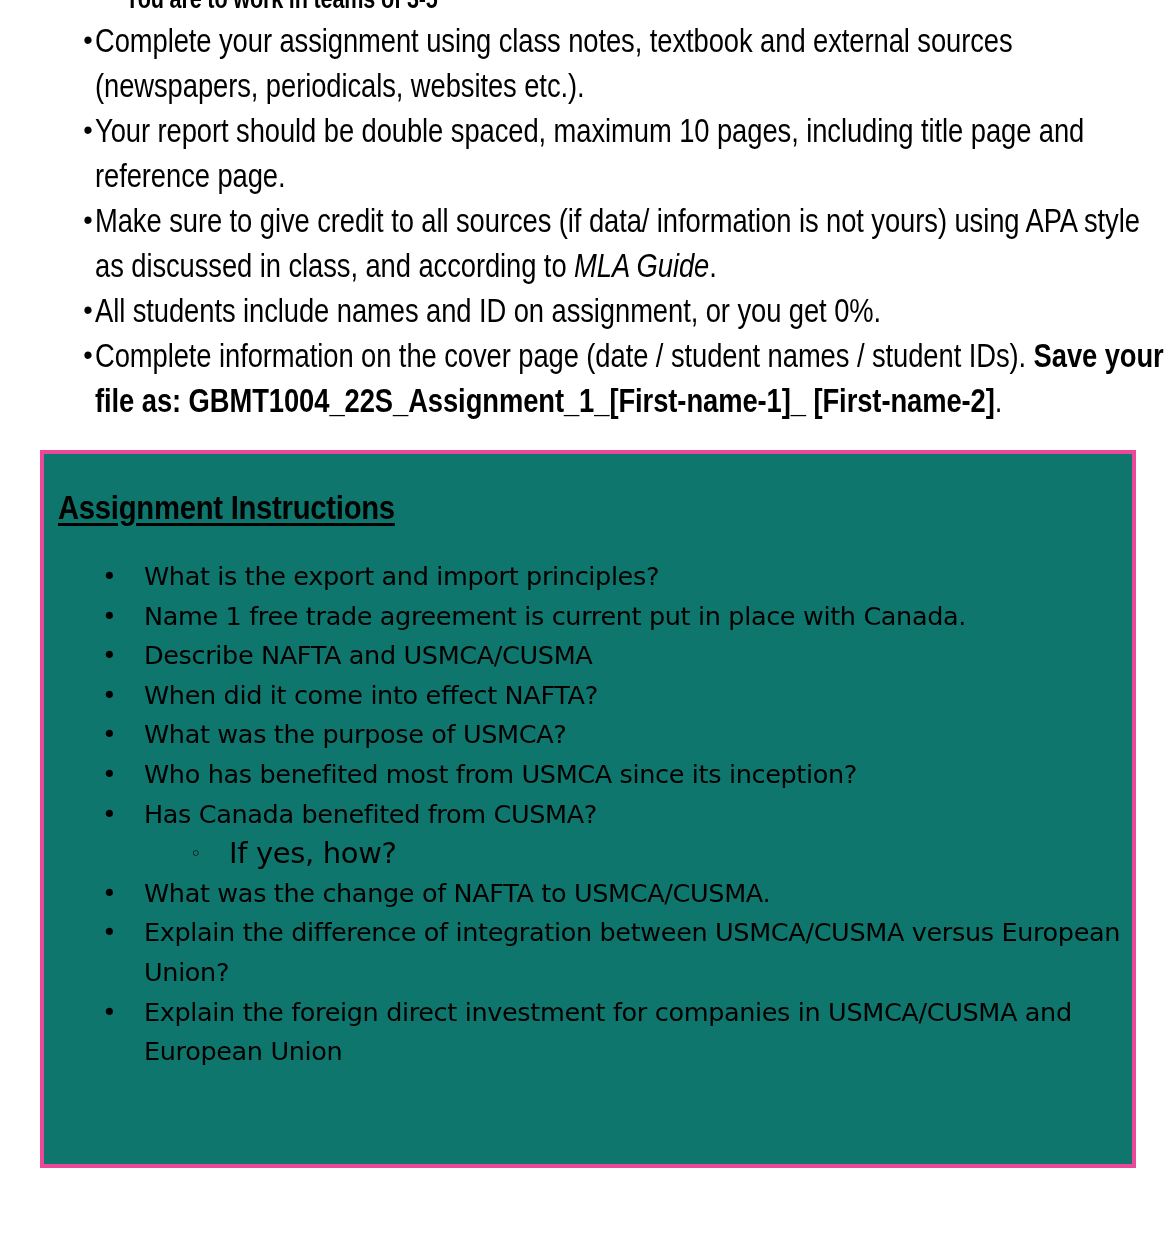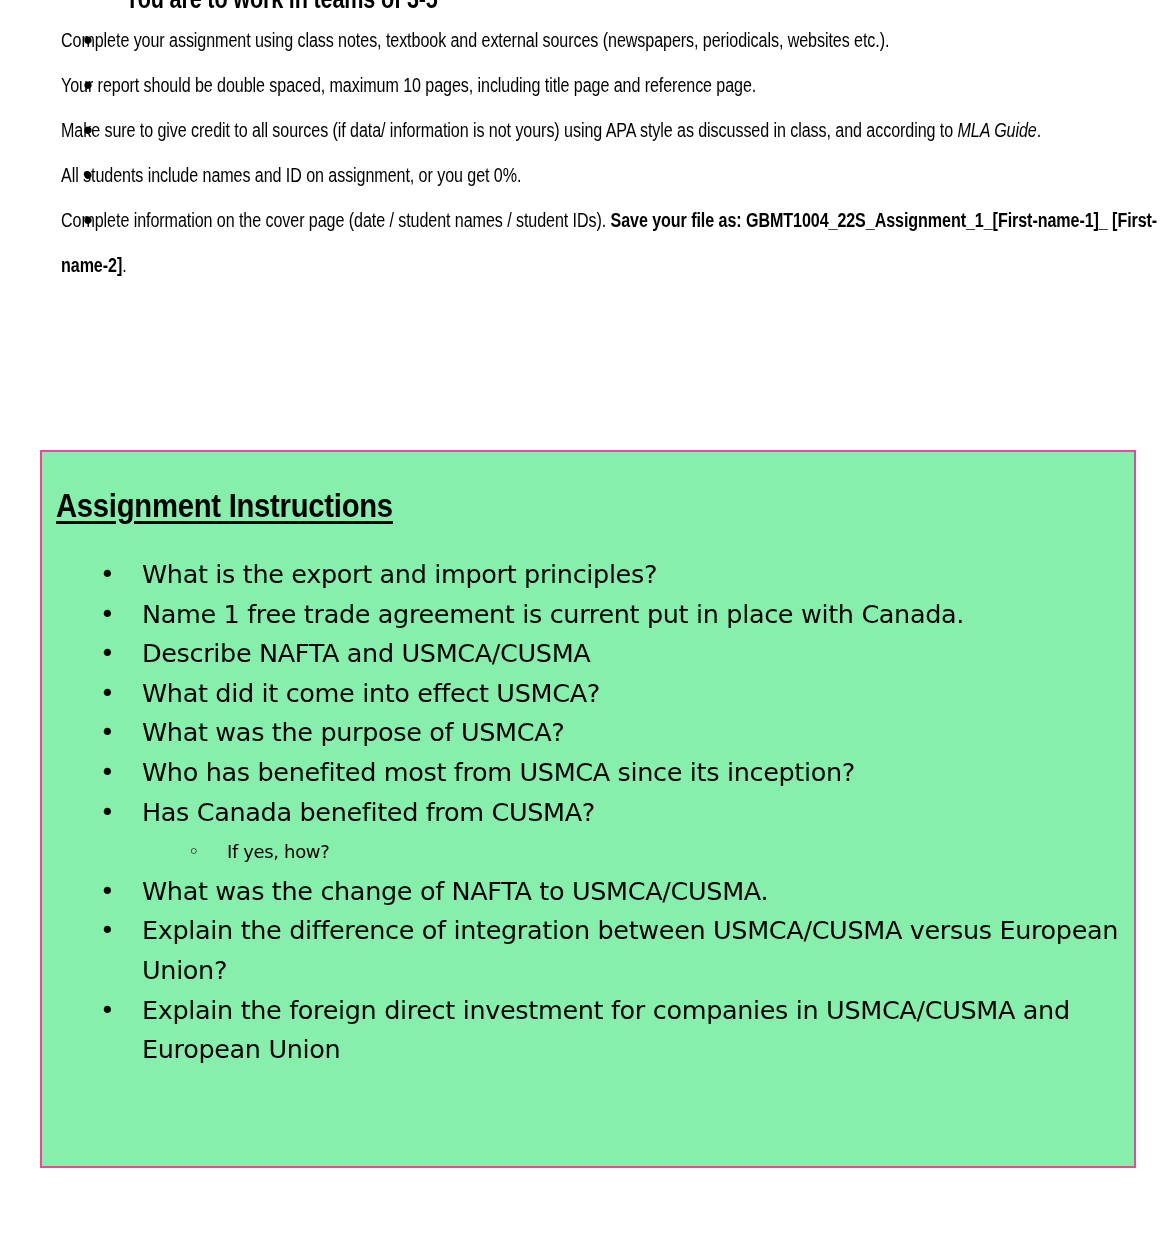--- a/index.html
+++ b/index.html
@@ -48,22 +48,22 @@
     left: 0;
     top: 18px;
     margin: 0;
     padding: 0;
     list-style: none;
     width: 1170px;
   }
   .outer-list > li {
     position: relative;
     margin: 0 0 0 0;
-    padding: 0 0 0 61px;
-    font-size: 20px;
+    padding: 0 0 0 95px;
+    font-size: 34px;
     line-height: 45px;
     letter-spacing: -0.1px;
   }
   .outer-list > li .li-text {
     display: block;
     transform: scaleX(0.805);
     transform-origin: left top;
     width: 124%;
   }
   .outer-list > li > .bullet {
@@ -82,22 +82,22 @@
   .i { font-style: italic; }
 
   
   .instructions-box {
     position: absolute;
     left: 40px;
     top: 450px;
     width: 1096px;
     height: 718px;
     box-sizing: border-box;
-    border: 2px solid #ec4899;
-    background: #86efac;
+    border: 4px solid #ec4899;
+    background: #0f766e;
   }
   .box-title {
     position: absolute;
     left: 14px;
     top: 33px;
     font-family: "Liberation Sans", sans-serif;
     font-weight: bold;
     font-size: 34px;
     line-height: 40px;
     letter-spacing: -0.3px;
@@ -141,21 +141,21 @@
 
   .sub-list {
     margin: 0;
     padding: 0;
     list-style: none;
   }
   .sub-list > li {
     position: relative;
     padding: 0 0 0 85px;
     font-family: "DejaVu Sans", sans-serif;
-    font-size: 18px;
+    font-size: 29px;
     line-height: 39.6px;
     letter-spacing: -0.35px;
   }
   .sub-list > li > .bullet-hollow {
     position: absolute;
     left: 46px;
     top: 0;
     line-height: 39.6px;
     font-size: 19px;
     font-family: "DejaVu Sans", sans-serif;
@@ -217,21 +217,21 @@
       <span>Name 1 free trade agreement is current put in place with Canada.</span>
     </li>
 
     <li>
       <span class="bullet"></span>
       <span>Describe NAFTA and USMCA/CUSMA</span>
     </li>
 
     <li>
       <span class="bullet"></span>
-      <span>What did it come into effect USMCA?</span>
+      <span>When did it come into effect NAFTA?</span>
     </li>
 
     <li>
       <span class="bullet"></span>
       <span>What was the purpose of USMCA?</span>
     </li>
 
     <li>
       <span class="bullet"></span>
       <span>Who has benefited most from USMCA since its inception?</span>

